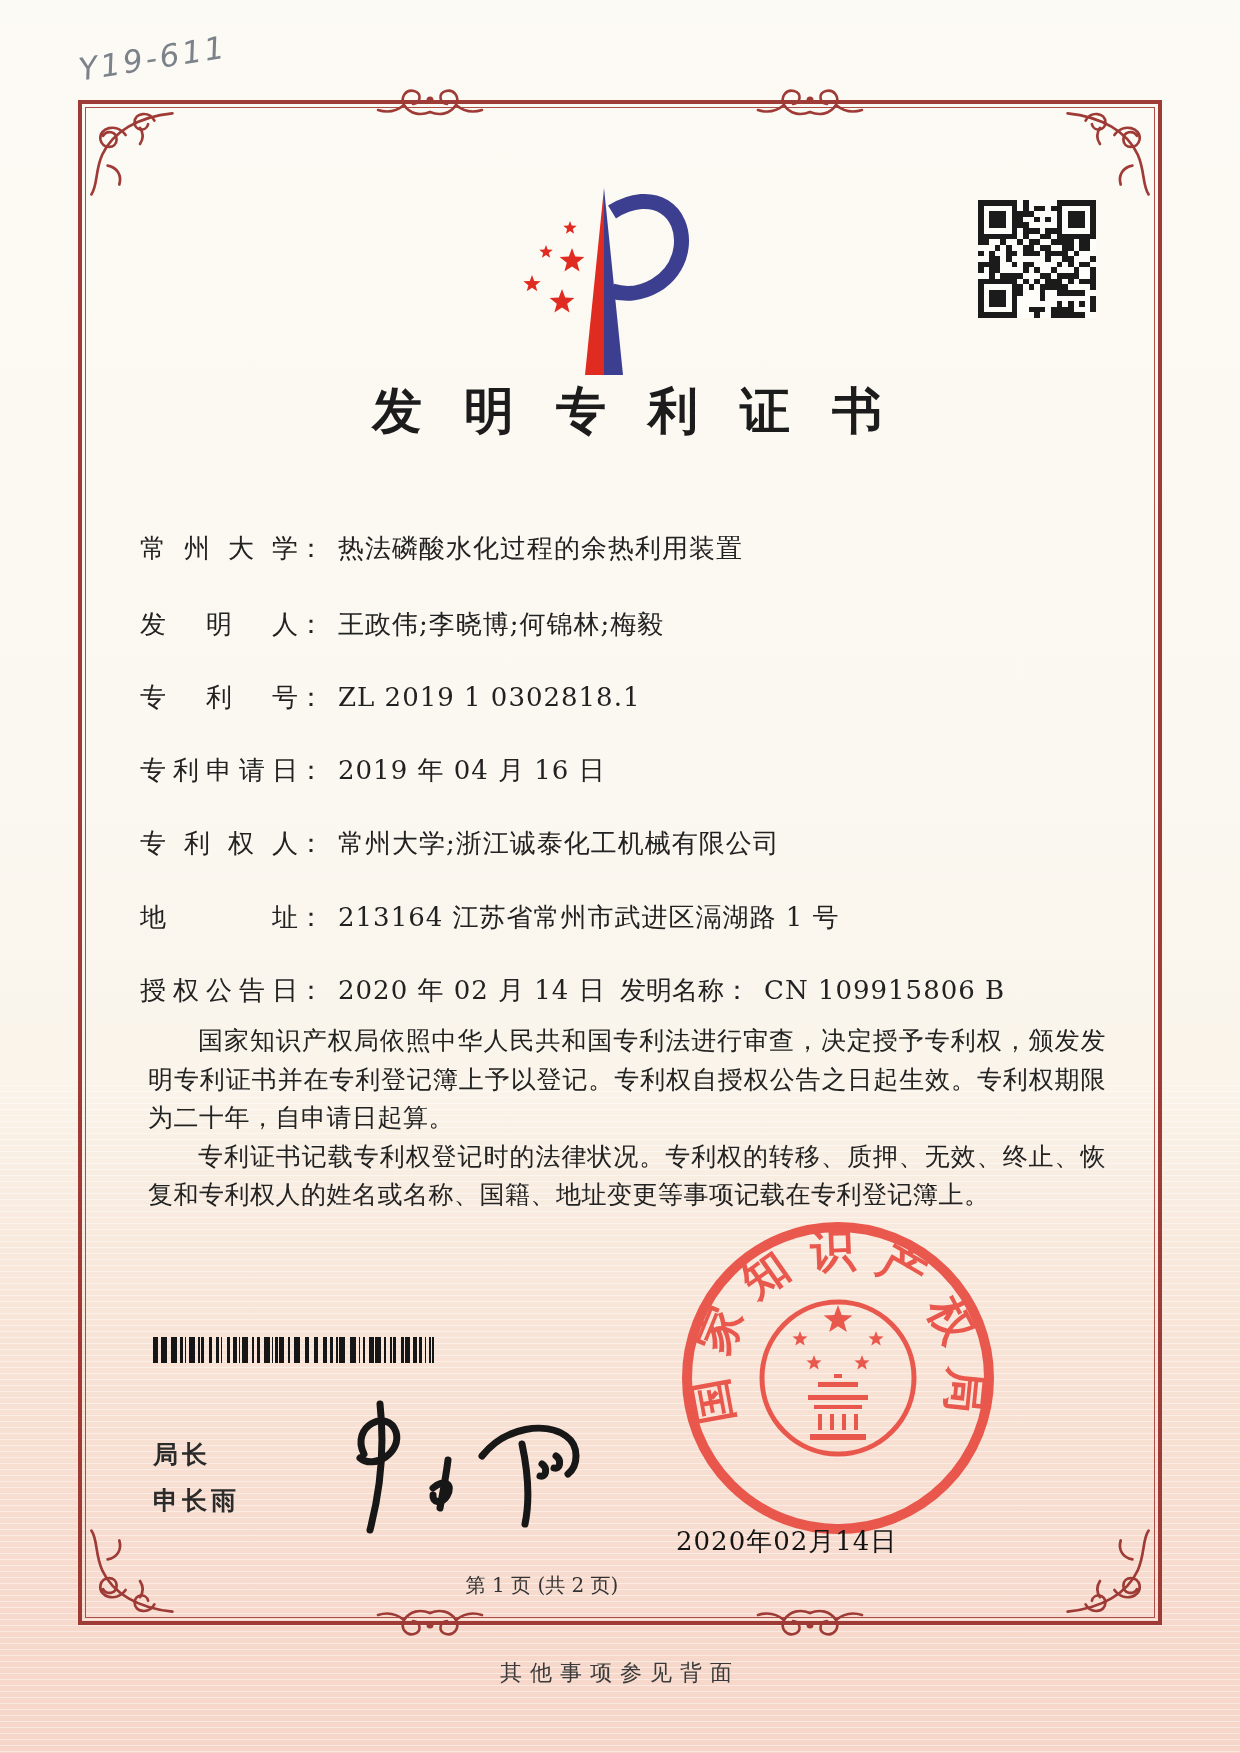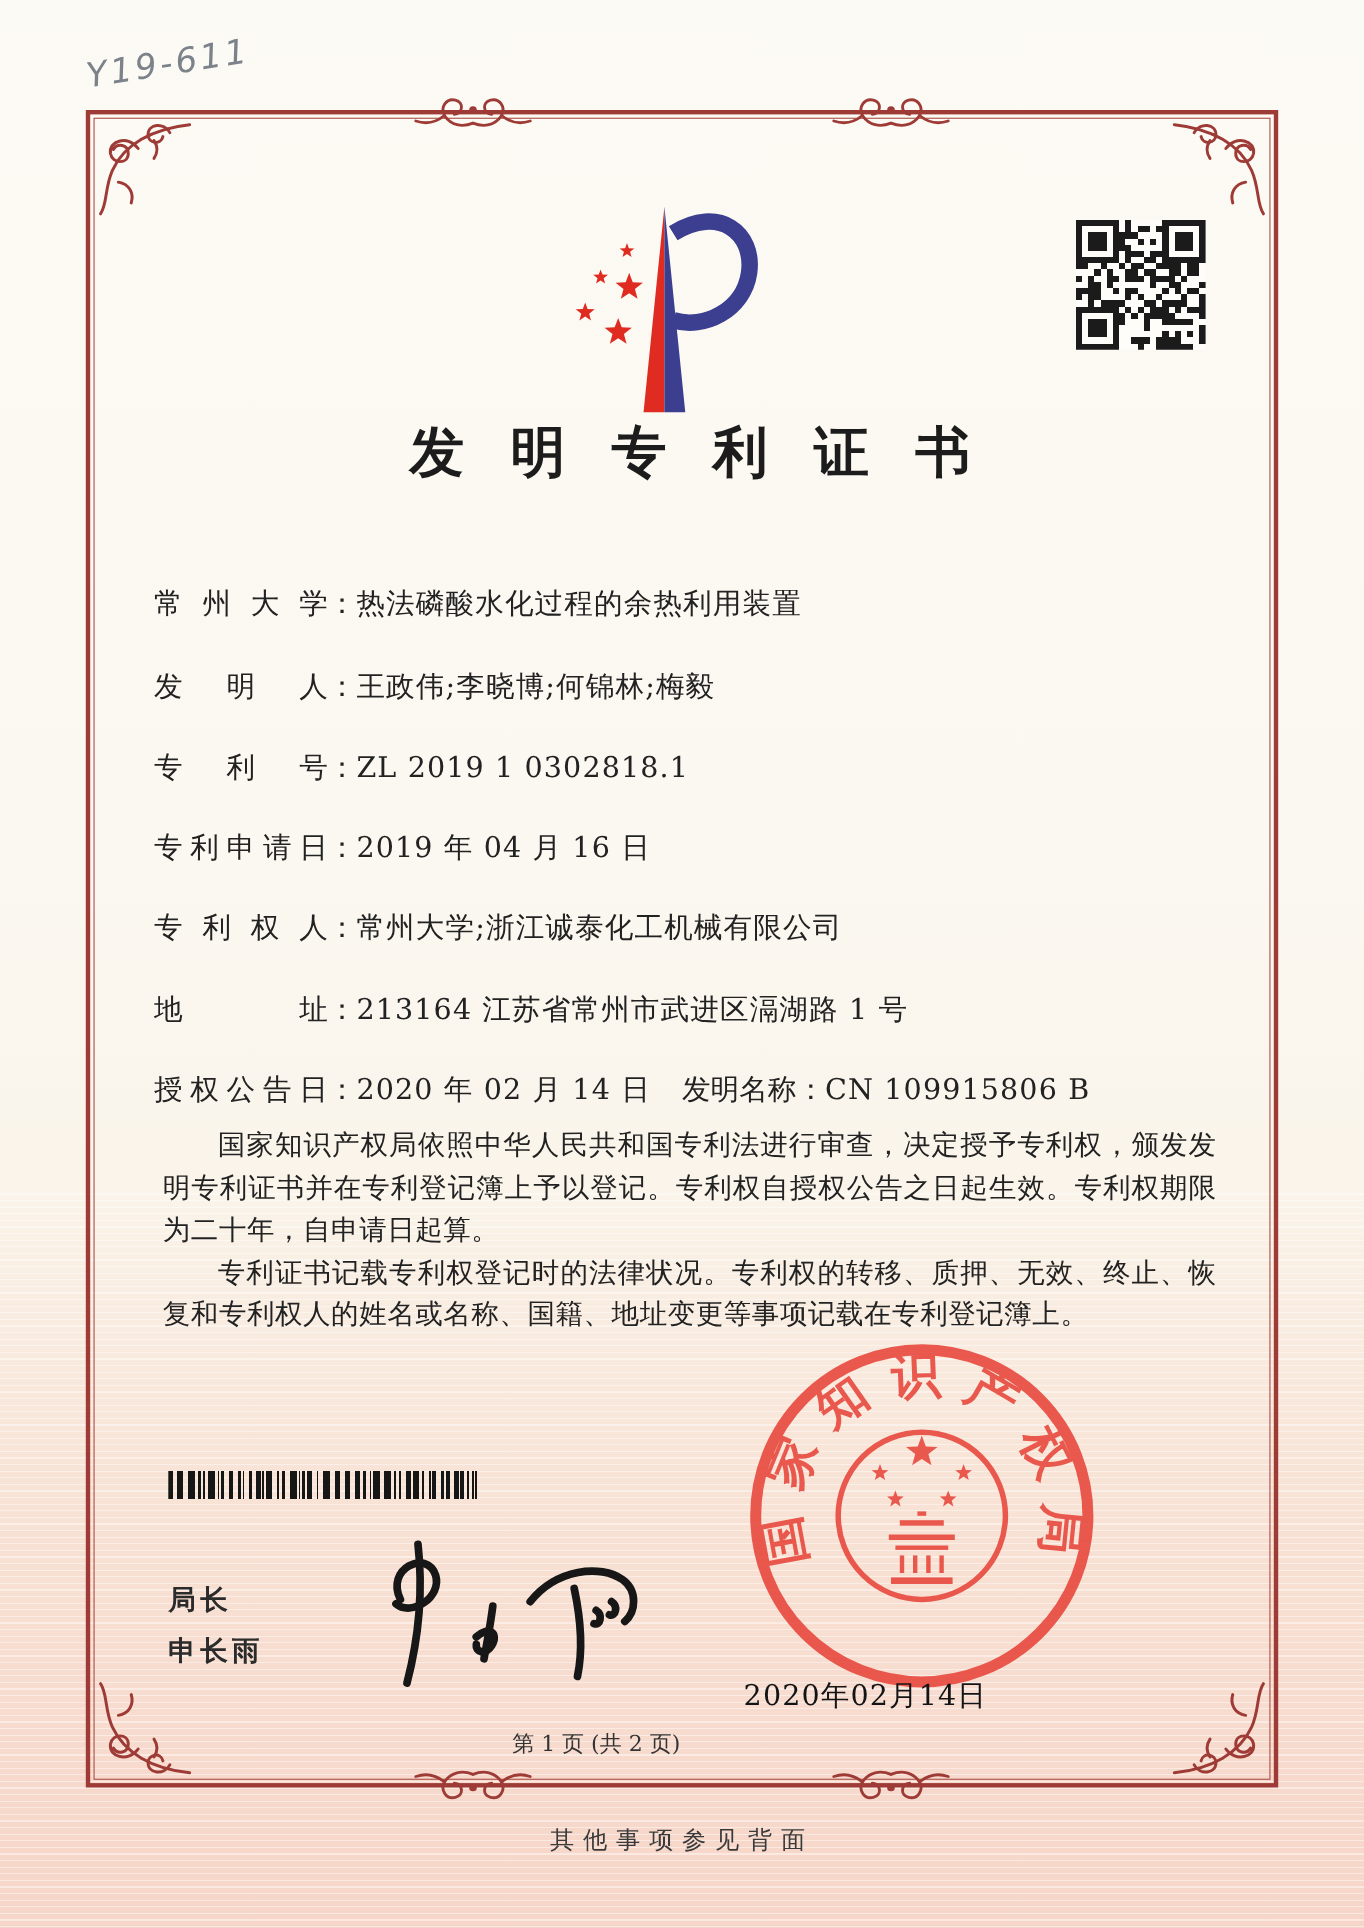--- a/index.html
+++ b/index.html
@@ -32,21 +32,21 @@
     font-size:31px;color:#7c828a;transform:rotate(-9deg);letter-spacing:3px;font-style:italic;
   }
   #cert-no{left:122px;top:188px;font-size:25px;letter-spacing:2px;color:#252525;}
   #title{
     left:0;top:378px;width:1240px;text-align:center;font-size:50px;font-weight:bold;
     letter-spacing:42px;padding-left:56px;box-sizing:border-box;color:#1c1c1c;
   }
   .frow{left:140px;font-size:26px;height:36px;white-space:nowrap;color:#222;}
   .flabel{display:inline-block;width:158px;text-align:justify;text-align-last:justify;vertical-align:baseline;}
   .fcolon{display:inline-block;}
-  .fvalue{letter-spacing:1px;}
+  .fvalue{margin-left:14px;letter-spacing:1px;}
   #grant-no{position:absolute;left:480px;top:0;white-space:nowrap;}
   #body-text{
     left:148px;top:1022px;width:958px;font-size:25px;line-height:38.6px;
     text-align:justify;color:#222;letter-spacing:.5px;
   }
   #body-text p{margin:0;text-indent:2em;}
   #sig-title{left:153px;top:1438px;font-family:Liberation Mono, monospace;font-size:25px;font-weight:600;letter-spacing:4px;color:#2b2b2b;}
   #sig-name{left:153px;top:1484px;font-family:"DejaVu Sans","Liberation Sans",sans-serif;font-size:25px;font-weight:600;letter-spacing:4px;color:#2b2b2b;}
   #seal-date{left:676px;top:1524px;font-size:26px;letter-spacing:1px;color:#141414;z-index:6;}
   #page-indicator{left:0;top:1572px;width:1084px;text-align:center;font-size:20px;color:#333;}

